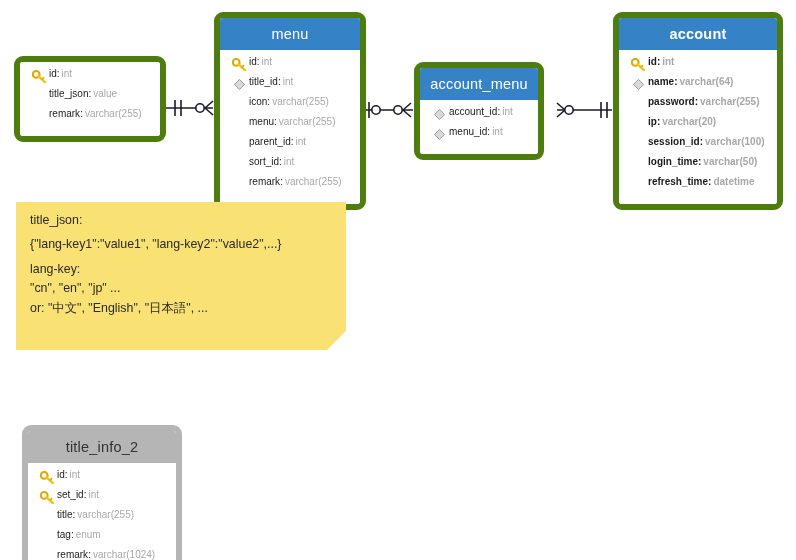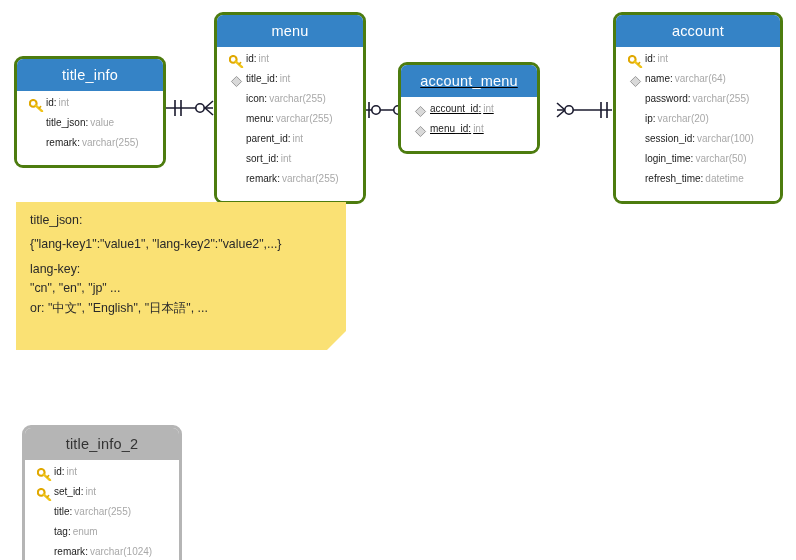--- a/index.html
+++ b/index.html
@@ -24,21 +24,21 @@
     height: 560px;
   }
 
   
   .entity {
     position: absolute;
     box-sizing: border-box;
     border-radius: 9px;
     overflow: hidden;
     background: #ffffff;
-    border: 3px solid #4d7c0f;
+    border: 6px solid #4d7c0f;
   }
   .entity.gray {
     border-color: #b5b5b5;
   }
   .entity-header {
     height: 32px;
     line-height: 32px;
     text-align: center;
     background: #3583c6;
     color: #ffffff;
@@ -139,21 +139,20 @@
         <line x1="557" y1="117" x2="565" y2="110"></line>
         <circle cx="569" cy="110" r="4.2" fill="#ffffff"></circle>
         <line x1="601" y1="102" x2="601" y2="118"></line>
         <line x1="607" y1="102" x2="607" y2="118"></line>
       </g>
 
     </g>
   </svg>
 
   <div class="entity" id="ent-title_info" style="left:14px; top:56px; width:152px;">
-    <div class="entity-header">title_info</div>
     <div class="entity-body">
 
       <div class="field">
         <span class="ic">
           <svg width="15" height="13" viewBox="0 0 15 13">
             <circle cx="4.2" cy="4.4" r="3.4" fill="none" stroke="#e0a800" stroke-width="2.1"></circle>
             <circle cx="4.2" cy="4.4" r="1.1" fill="#ffffff"></circle>
             <path d="M6.6 6.4 L13 12.2" stroke="#f0c419" stroke-width="2.4" stroke-linecap="round"></path>
             <path d="M10.2 9.0 L11.6 7.6" stroke="#e0a800" stroke-width="1.6" stroke-linecap="round"></path>
           </svg>
@@ -240,21 +239,21 @@
       <div class="field">
         <span class="ic"></span>
         <span class="fname">remark</span>
         <span class="colon">:</span>
         <span class="ftype">varchar(255)</span>
       </div>
 
     </div>
   </div>
 
-  <div class="entity" id="ent-account_menu" style="left:398px; top:62px; width:142px;text-decoration:underline;">
+  <div class="entity" id="ent-account_menu" style="left:414px; top:62px; width:130px;">
     <div class="entity-header">account_menu</div>
     <div class="entity-body">
 
       <div class="field">
         <span class="ic">
           <svg width="13" height="13" viewBox="0 0 13 13">
             <polygon points="6.5,1.4 11.6,6.5 6.5,11.6 1.4,6.5" fill="#d9d9d9" stroke="#9a9a9a" stroke-width="1"></polygon>
           </svg>
         </span>
         <span class="fname">account_id</span>
@@ -269,21 +268,21 @@
           </svg>
         </span>
         <span class="fname">menu_id</span>
         <span class="colon">:</span>
         <span class="ftype">int</span>
       </div>
 
     </div>
   </div>
 
-  <div class="entity" id="ent-account" style="left:613px; top:12px; width:170px;">
+  <div class="entity" id="ent-account" style="left:613px; top:12px; width:170px;font-weight:bold;">
     <div class="entity-header">account</div>
     <div class="entity-body">
 
       <div class="field">
         <span class="ic">
           <svg width="15" height="13" viewBox="0 0 15 13">
             <circle cx="4.2" cy="4.4" r="3.4" fill="none" stroke="#e0a800" stroke-width="2.1"></circle>
             <circle cx="4.2" cy="4.4" r="1.1" fill="#ffffff"></circle>
             <path d="M6.6 6.4 L13 12.2" stroke="#f0c419" stroke-width="2.4" stroke-linecap="round"></path>
             <path d="M10.2 9.0 L11.6 7.6" stroke="#e0a800" stroke-width="1.6" stroke-linecap="round"></path>

